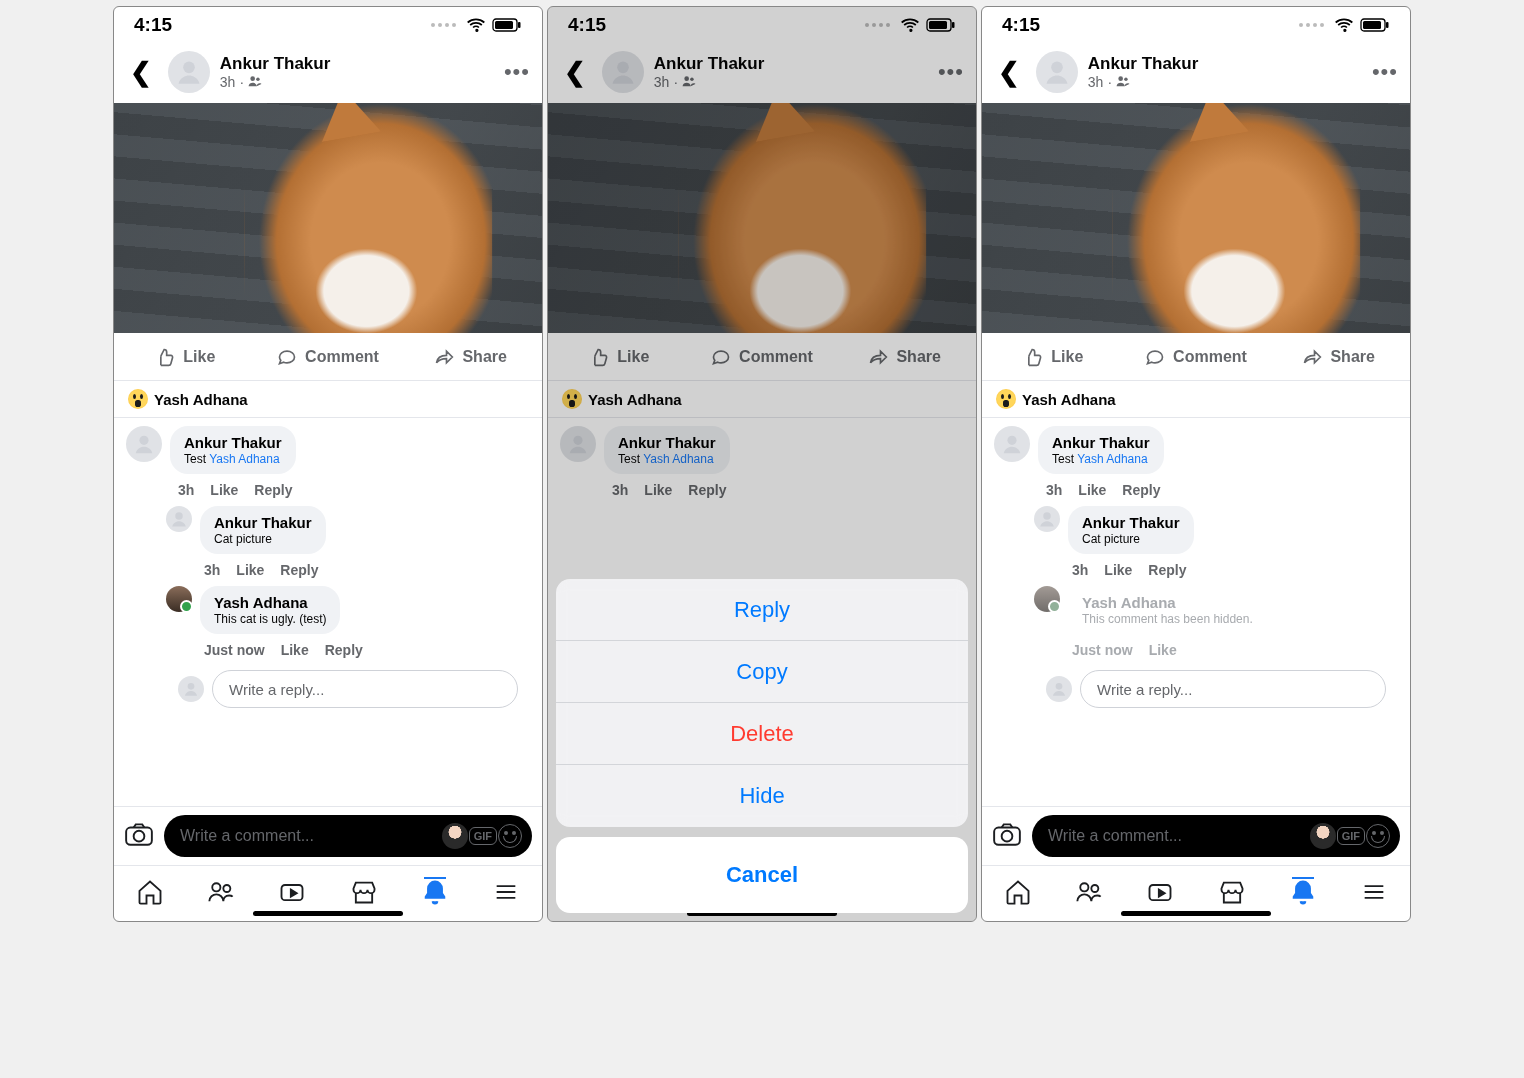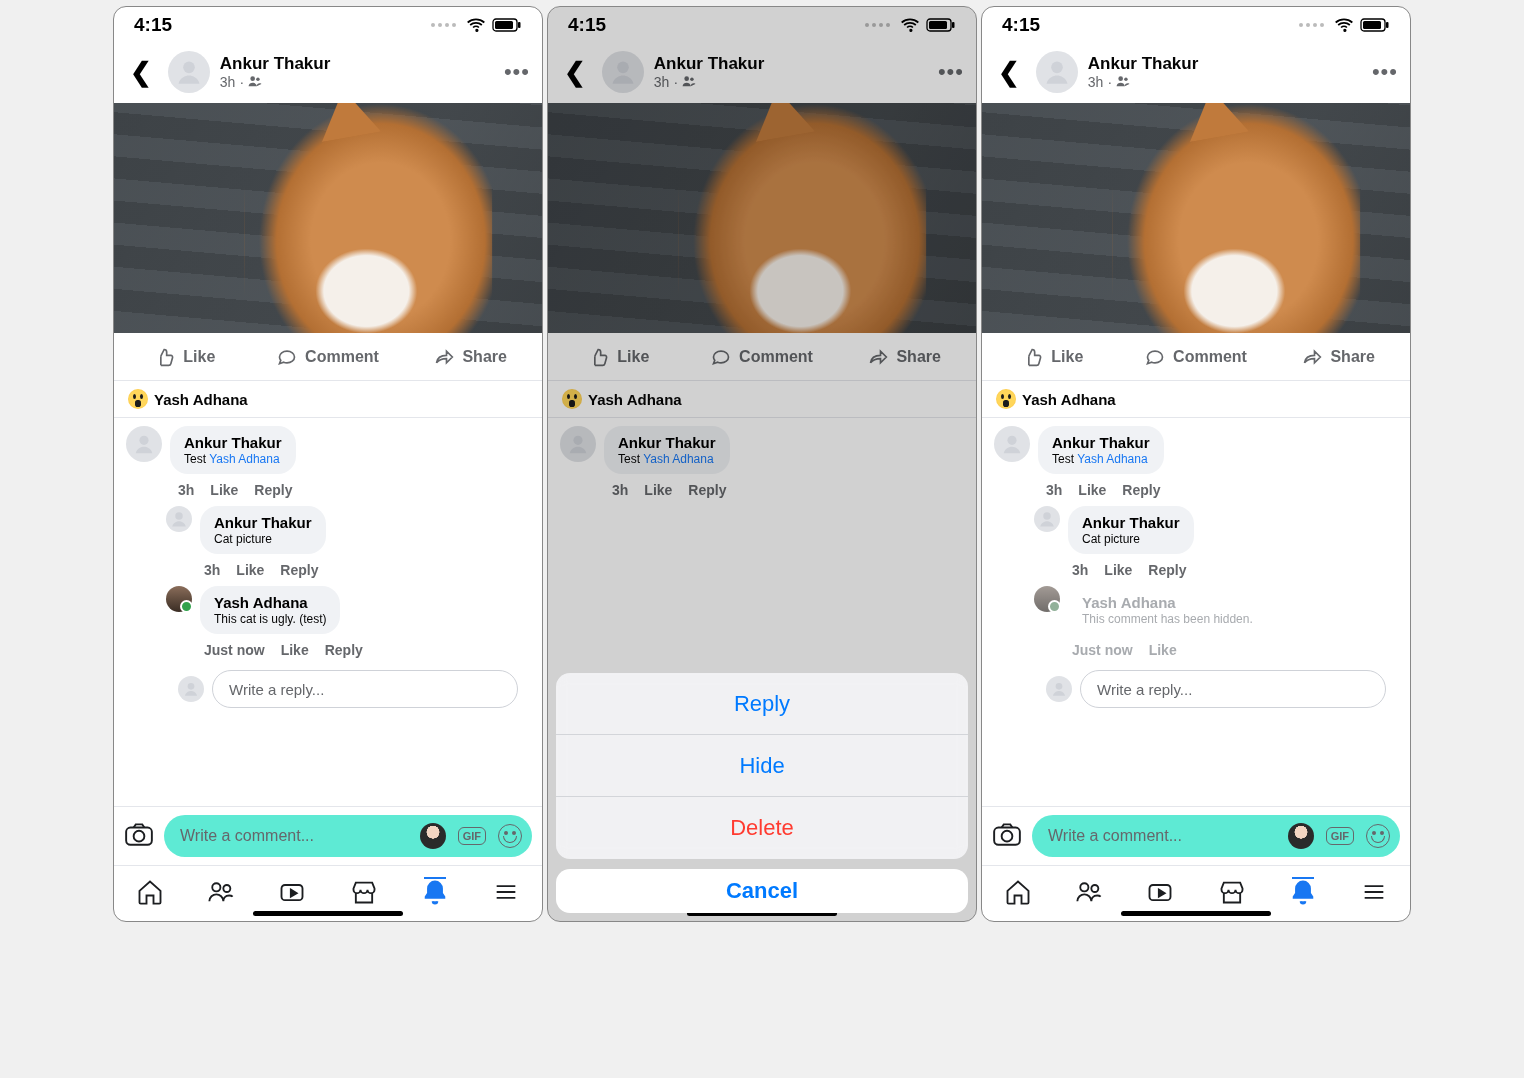--- a/index.html
+++ b/index.html
@@ -9,21 +9,21 @@
     padding: 6px;
     display: flex;
     gap: 4px;
     justify-content: center;
   }
   .phone {
     width: 430px;
     height: 916px;
     background: #fff;
     border: 1px solid #888;
-    border-radius: 13px;
+    border-radius: 6px;
     position: relative;
     overflow: hidden;
     display: flex;
     flex-direction: column;
   }
   .phone.dimmed::before {
     content:"";
     position:absolute; inset:0;
     background: rgba(0,0,0,0.18);
     z-index:5;
@@ -154,22 +154,22 @@
   .reply-input {
     flex:1; height:38px; border:1px solid #cfd2d8; border-radius:20px;
     padding:0 16px; font-size:15px; color:#65676b; display:flex; align-items:center;
   }
   
   .composer {
     border-top:1px solid #e4e6eb;
     padding:8px 10px; display:flex; align-items:center; gap:10px;
   }
   .composer-input {
-    flex:1; background:#5eead4; border-radius:22px; height:42px;
-    display:flex; align-items:center; padding:0 10px 0 16px; gap:12px;
+    flex:1; background:#000000; border-radius:22px; height:42px;
+    display:flex; align-items:center; padding:0 10px 0 16px; gap:1px;
     color:#65676b; font-size:16px;text-align:center;
   }
   .composer-input .spacer { flex:1; }
   .mini-avatar {
     width:26px; height:26px; border-radius:50%;
     background: radial-gradient(circle at 50% 35%, #f3d5c2 30%, #2a2a2a 31%);
   }
   .gif-chip {
     border:1.5px solid #65676b; border-radius:6px; font-size:11px; font-weight:700;
     padding:2px 4px; color:#65676b;
@@ -215,21 +215,21 @@
     backdrop-filter: blur(6px);
   }
   .sheet-item {
     height:62px; display:flex; align-items:center; justify-content:center;
     font-size:22px; color:#007aff; cursor:pointer;
     border-bottom:1px solid #d3d5d9;
   }
   .sheet-item:last-child { border-bottom:none; }
   .sheet-item.destructive { color:#ff3b30; }
   .sheet-cancel {
-    background:#fff; border-radius:14px; height:44px;
+    background:#fff; border-radius:14px; height:76px;
     display:flex; align-items:center; justify-content:center;
     font-size:22px; font-weight:600; color:#007aff; cursor:pointer;
   }
 </style>
 </head>
 <body>
 
 <div class="phone">
   <div class="status-bar">
     <span>4:15</span>
@@ -508,22 +508,23 @@
     <div class="comment-meta">
         <span>3h</span>
         <span>Like</span>
         <span>Reply</span>
       </div>
   </div>
 
   <div class="action-sheet">
     <div class="sheet-group">
       <div class="sheet-item">Reply</div>
+      <div class="sheet-item">Copy</div>
+      <div class="sheet-item destructive">Delete</div>
       <div class="sheet-item">Hide</div>
-      <div class="sheet-item destructive">Delete</div>
     </div>
     <div class="sheet-cancel">Cancel</div>
   </div>
   <div class="home-indicator"></div>
 </div>
 
 <div class="phone">
   <div class="status-bar">
     <span>4:15</span>
     <span class="status-right">

